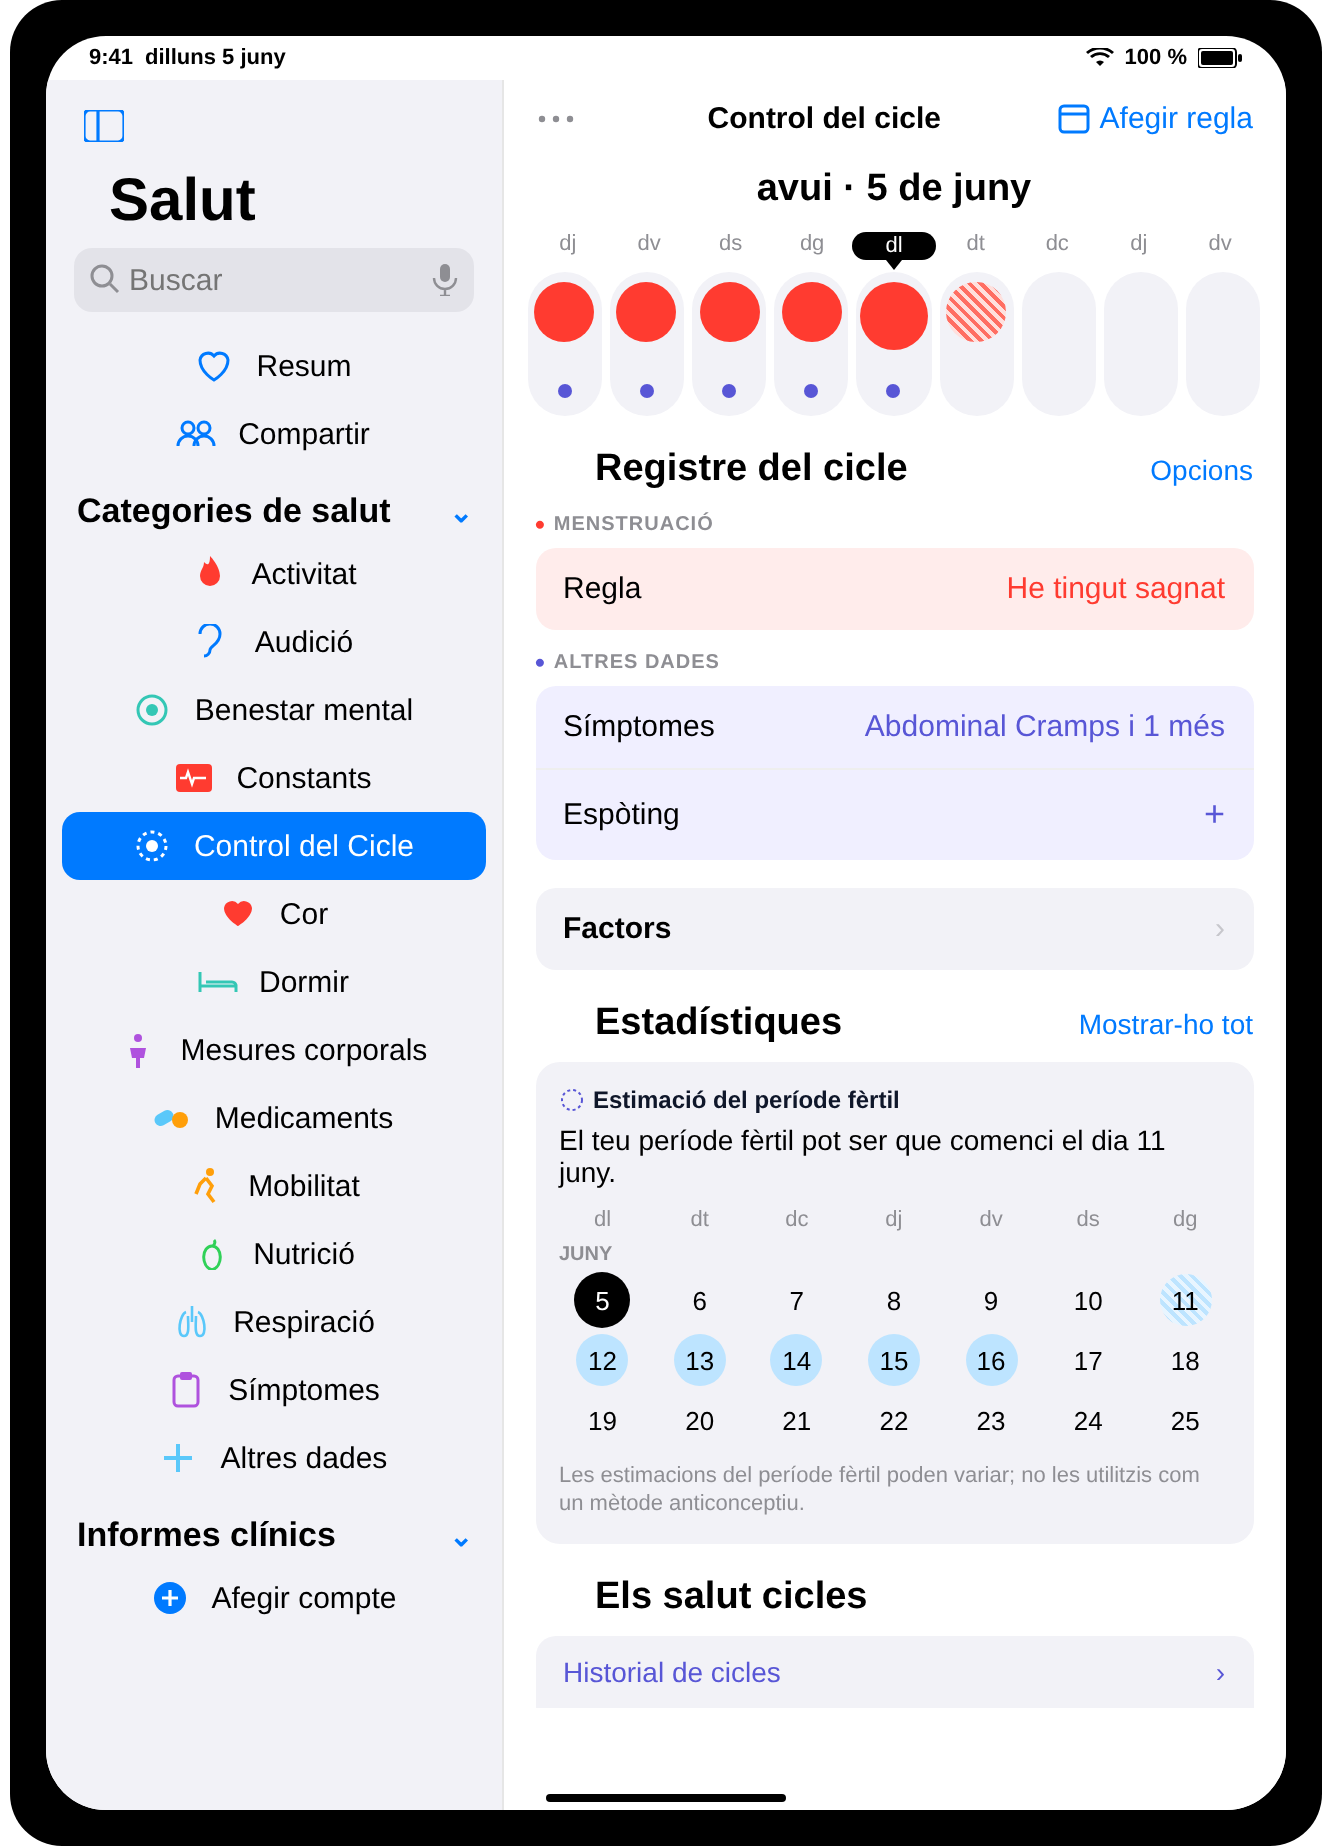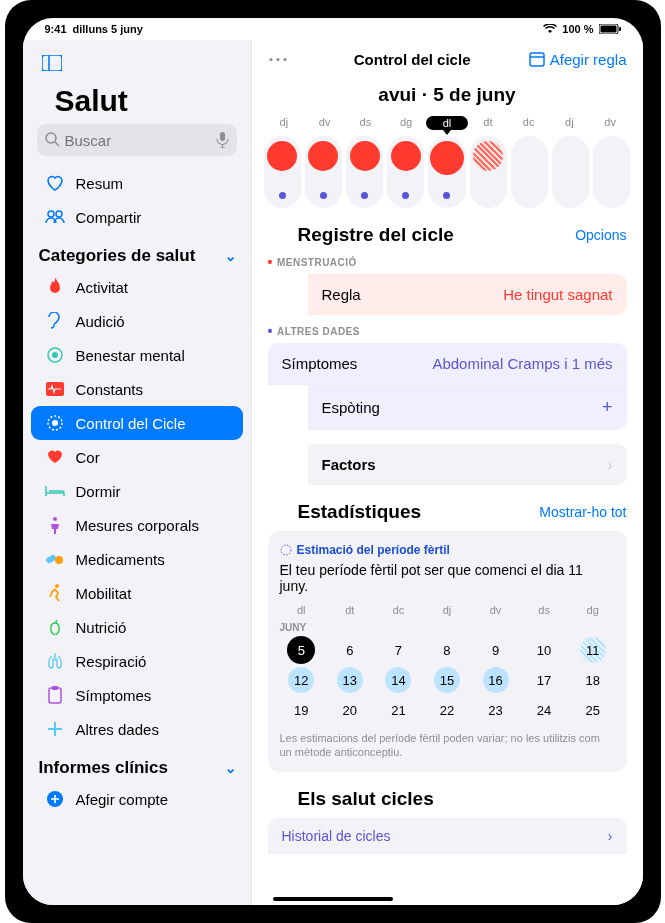--- a/index.html
+++ b/index.html
@@ -10,21 +10,21 @@
 .status-right { display: flex; align-items: center; gap: 5px; }
 .content { flex: 1; display: flex; overflow: hidden; }
 .sidebar { width: 228px; background: #f2f2f7; display: flex; flex-direction: column; overflow-y: auto; }
 .sidebar-top { display: flex; padding: 8px 14px 0; }
 .sidebar-icon-btn { width: 30px; height: 30px; display: flex; align-items: center; justify-content: center; color: #007aff; }
 .app-title { font-size: 30px; font-weight: 700; padding: 6px 32px 6px; color: #000; }
 .search-wrap { margin: 0 14px 10px; position: relative; }
 .search-input { width: 100%; height: 32px; border-radius: 9px; background: #e3e3e9; border: none; padding: 0 32px 0 28px; font-size: 15px; color: #888; }
 .search-icon { position: absolute; left: 8px; top: 8px; color: #8e8e93; }
 .mic-icon { position: absolute; right: 8px; top: 8px; color: #8e8e93; }
-.side-item { display: flex; align-items: center; padding: 7px 14px; font-size: 15px; color: #000; gap: 11px; margin: 0 8px; border-radius: 9px; }
+.side-item { display: flex; align-items: center; padding: 7px 14px; font-size: 15px; color: #000; gap: 11px; margin: 0 8px; border-radius: 9px; justify-content: center; }
 .side-item.selected { background: #007aff; color: #fff; }
 .side-item .ico { width: 20px; height: 20px; display: flex; align-items: center; justify-content: center; }
 .side-section { display: flex; align-items: center; justify-content: space-between; padding: 12px 14px 4px 16px; font-size: 17px; font-weight: 600; color: #000; }
 .chev { color: #007aff; font-size: 14px; font-weight: 700; }
 .main { flex: 1; background: #fff; overflow-y: auto; padding-bottom: 30px; border-left: 1px solid #e6e6e6; }
 .main-header { display: flex; align-items: center; justify-content: space-between; padding: 10px 16px 8px; }
 .more-btn { width: 28px; height: 18px; display: flex; align-items: center; color: #8e8e93; }
 .header-title { font-size: 15px; font-weight: 600; }
 .add-btn { display: flex; align-items: center; gap: 5px; color: #007aff; font-size: 15px; }
 .date-title { text-align: center; font-size: 19px; font-weight: 700; padding: 8px 0 10px; }
@@ -43,30 +43,30 @@
 .sym-dot.none { background: transparent; }
 .section { padding: 16px 16px 0; }
 .section-head { display: flex; justify-content: space-between; align-items: center; margin-bottom: 8px; margin-left: 30px; }
 .section-title { font-size: 19px; font-weight: 700; }
 .section-link { color: #007aff; font-size: 14px; }
 .cat-label { font-size: 10px; font-weight: 600; letter-spacing: .5px; color: #8e8e93; margin: 8px 0 4px; display: flex; align-items: center; gap: 4px; }
 .cat-label.red::before { content: "•"; color: #ff3b30; font-size: 14px; }
 .cat-label.purple::before { content: "•"; color: #5856d6; font-size: 14px; }
 .row-card { background: #fff; border-radius: 10px; overflow: hidden; }
 .row-item { display: flex; justify-content: space-between; align-items: center; padding: 12px 14px; font-size: 15px; border-bottom: 1px solid #eee; }
-.row-item:last-child { border-bottom: none; margin-left: 40px; }
+.row-item:last-child { border-bottom: none; }
 .row-item.red-bg { background: #ffeceb; }
 .row-item.purple-bg { background: #f0efff; }
 .row-item.grey-bg { background: #f2f2f7; }
 .row-item .val-red { color: #ff3b30; }
 .row-item .val-purple { color: #5856d6; }
 .row-item .chev-r { color: #c7c7cc; }
 .plus { color: #5856d6; font-size: 18px; font-weight: 300; }
 .stats-card { background: #f2f2f7; border-radius: 12px; padding: 12px; margin-top: 8px; }
-.fertile-label { display: flex; align-items: center; gap: 5px; color: #1d4ed8; font-size: 12px; font-weight: 600; margin-bottom: 5px; }
+.fertile-label { display: flex; align-items: center; gap: 5px; color: #0f172a; font-size: 12px; font-weight: 600; margin-bottom: 5px; }
 .fertile-text { font-size: 14px; color: #000; margin-bottom: 10px; }
 .cal-head { display: flex; justify-content: space-between; font-size: 11px; color: #8e8e93; margin-bottom: 6px; }
 .cal-head span { width: 13%; text-align: center; }
 .month-lbl { font-size: 10px; font-weight: 600; color: #8e8e93; margin: 4px 0; }
 .cal-row { display: flex; justify-content: space-between; margin-bottom: 4px; }
 .cal-cell { width: 13%; display: flex; justify-content: center; }
 .cal-day { width: 26px; height: 26px; border-radius: 50%; display: flex; align-items: center; justify-content: center; font-size: 13px; font-weight: 500; }
 .cal-day.today { background: #000; color: #fff; border: 2px solid #000; box-shadow: 0 0 0 1px #000; }
 .cal-day.fertile { background: #bde4ff; }
 .cal-day.fertile-edge { background: repeating-linear-gradient(45deg, #bde4ff, #bde4ff 2px, #e8f5ff 2px, #e8f5ff 4px); }

